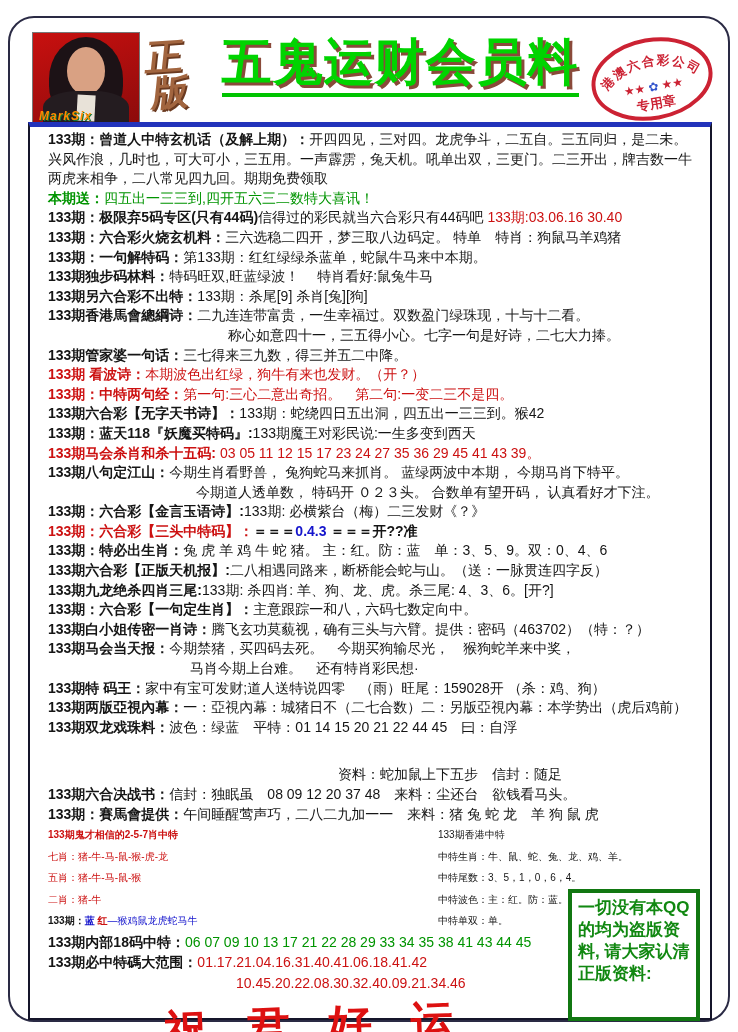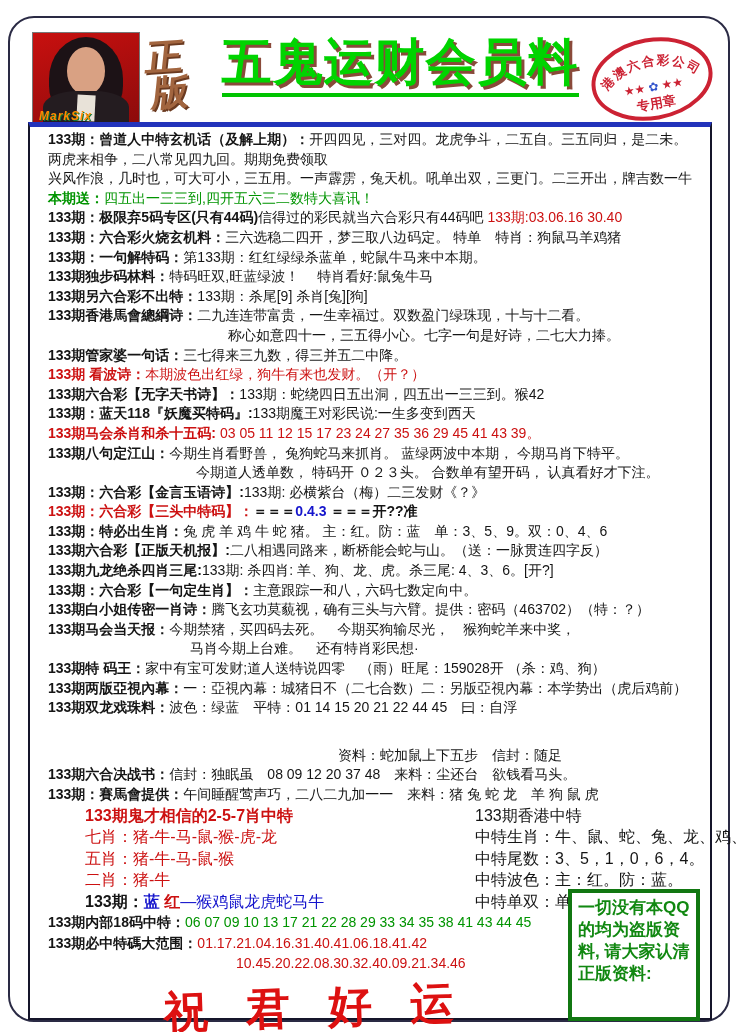--- a/index.html
+++ b/index.html
@@ -29,21 +29,21 @@
               border-bottom:4px solid #00c400;padding-bottom:1px;}
   .stamp{position:absolute;right:12px;top:18px;transform:rotate(-10deg);}
   
   .content{position:absolute;left:18px;top:104px;width:684px;height:898px;box-sizing:border-box;
            border-top:5px solid #2233bb;border-left:2px solid #15152a;border-right:2px solid #15152a;
            border-bottom:2px solid #15152a;padding:3px 6px 0 18px;position:absolute;}
   .line{font-size:14px;line-height:19.6px;color:#151515;white-space:nowrap;}
   .twocol{display:flex;}
   .col-left{flex:0 0 390px;}
   .col-right{flex:1;}
-  .twocol .line{line-height:21.5px;font-size:16px;margin-left:37px;}
+  .twocol .line{line-height:21.5px;font-size:10px;}
   #bottomLines .line{line-height:20.5px;}
   .seg.k{color:#151515;}
   .seg.r{color:#cc1111;}
   .seg.g{color:#009400;}
   .seg.bl{color:#1414cc;}
   .seg.b{font-weight:bold;}
   .wish{margin-top:4px;width:560px;text-align:center;font-family:"DejaVu Serif","Liberation Serif",serif;
         font-size:44px;font-weight:bold;color:#dd1111;letter-spacing:38px;transform:rotate(-2deg);}
   .notice{position:absolute;right:10px;top:762px;width:132px;height:132px;box-sizing:border-box;
           border:4px solid #117711;padding:4px 6px;color:#118811;font-weight:bold;
@@ -84,32 +84,33 @@
           <tspan fill="#3355cc">✿</tspan>
           <tspan fill="#cc2233">★★</tspan>
         </text>
         <text x="64" y="72" text-anchor="middle" font-size="13" font-weight="bold" fill="#cc2233">专用章</text>
       </svg>
     </div>
 
     <div class="content">
       <div id="mainLines">
           <div class="line"><span class="seg k b">133期：曾道人中特玄机话（及解上期）：</span><span class="seg k">开四四见，三对四。龙虎争斗，二五自。三五同归，是二未。</span></div>
+          <div class="line"><span class="seg k">兴风作浪，几时也，可大可小，三五用。一声霹雳，兔天机。吼单出双，三更门。二三开出，牌吉数一牛</span></div>
           <div class="line"><span class="seg k">两虎来相争，二八常见四九回。期期免费领取</span></div>
-          <div class="line"><span class="seg k">兴风作浪，几时也，可大可小，三五用。一声霹雳，兔天机。吼单出双，三更门。二三开出，牌吉数一牛</span></div>
           <div class="line"><span class="seg g b">本期送：</span><span class="seg g">四五出一三三到,四开五六三二数特大喜讯！</span></div>
           <div class="line"><span class="seg k b">133期：极限弃5码专区(只有44码)</span><span class="seg k">信得过的彩民就当六合彩只有44码吧 </span><span class="seg r">133期:03.06.16 30.40</span></div>
           <div class="line"><span class="seg k b">133期：六合彩火烧玄机料：</span><span class="seg k">三六选稳二四开，梦三取八边码定。 特单　特肖：狗鼠马羊鸡猪</span></div>
           <div class="line"><span class="seg k b">133期：一句解特码：</span><span class="seg k">第133期：红红绿绿杀蓝单，蛇鼠牛马来中本期。</span></div>
           <div class="line"><span class="seg k b">133期独步码林料：</span><span class="seg k">特码旺双,旺蓝绿波！　 特肖看好:鼠兔牛马</span></div>
           <div class="line"><span class="seg k b">133期另六合彩不出特：</span><span class="seg k">133期：杀尾[9] 杀肖[兔][狗]</span></div>
           <div class="line"><span class="seg k b">133期香港馬會總綱诗：</span><span class="seg k">二九连连带富贵，一生幸福过。双数盈门绿珠现，十与十二看。</span></div>
           <div class="line" style="padding-left: 180px;"><span class="seg k">称心如意四十一，三五得小心。七字一句是好诗，二七大力捧。</span></div>
           <div class="line"><span class="seg k b">133期管家婆一句话：</span><span class="seg k">三七得来三九数，得三并五二中降。</span></div>
           <div class="line"><span class="seg r b">133期 看波诗：</span><span class="seg r">本期波色出红绿，狗牛有来也发财。（开？）</span></div>
+          <div class="line"><span class="seg r b">133期：中特两句经：</span><span class="seg r">第一句:三心二意出奇招。　第二句:一变二三不是四。</span></div>
           <div class="line"><span class="seg k b">133期六合彩【无字天书诗】：</span><span class="seg k">133期：蛇绕四日五出洞，四五出一三三到。猴42</span></div>
           <div class="line"><span class="seg k b">133期：蓝天118『妖魔买特码』:</span><span class="seg k">133期魔王对彩民说:一生多变到西天</span></div>
           <div class="line"><span class="seg r b">133期马会杀肖和杀十五码: </span><span class="seg r">03 05 11 12 15 17 23 24 27 35 36 29 45 41 43 39。</span></div>
           <div class="line"><span class="seg k b">133期八句定江山：</span><span class="seg k">今期生肖看野兽， 兔狗蛇马来抓肖。 蓝绿两波中本期， 今期马肖下特平。</span></div>
           <div class="line" style="padding-left: 148px;"><span class="seg k">今期道人透单数， 特码开 ０２３头。 合数单有望开码， 认真看好才下注。</span></div>
           <div class="line"><span class="seg k b">133期：六合彩【金言玉语诗】:</span><span class="seg k">133期: 必横紫台（梅）二三发财《？》</span></div>
           <div class="line"><span class="seg r b">133期：六合彩【三头中特码】：</span><span class="seg k b">＝＝＝</span><span class="seg bl b">0.4.3</span><span class="seg k b"> ＝＝＝</span><span class="seg k b">开??准</span></div>
           <div class="line"><span class="seg k b">133期：特必出生肖：</span><span class="seg k">兔 虎 羊 鸡 牛 蛇 猪。 主：红。防：蓝　单：3、5、9。双：0、4、6</span></div>
           <div class="line"><span class="seg k b">133期六合彩【正版天机报】:</span><span class="seg k">二八相遇同路来，断桥能会蛇与山。（送：一脉贯连四字反）</span></div>
           <div class="line"><span class="seg k b">133期九龙绝杀四肖三尾:</span><span class="seg k">133期: 杀四肖: 羊、狗、龙、虎。杀三尾: 4、3、6。[开?]</span></div>

